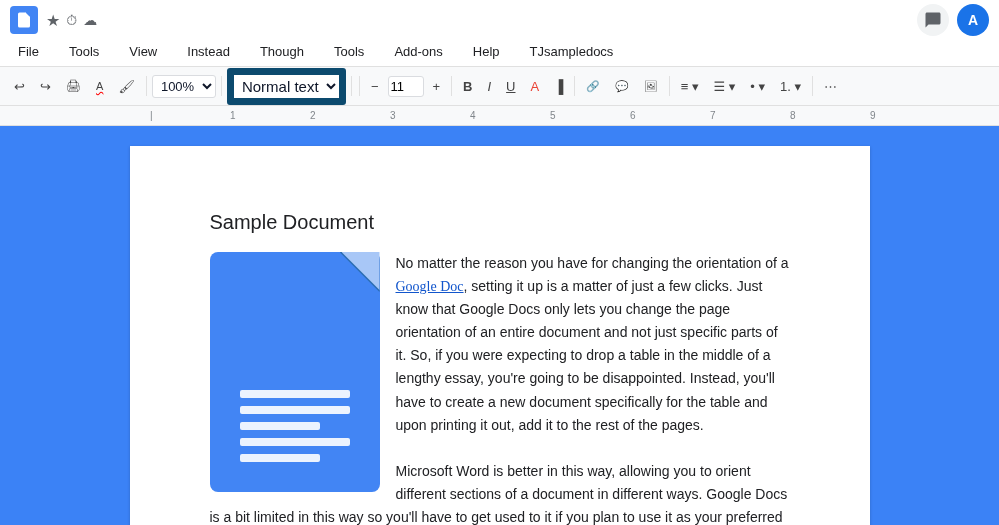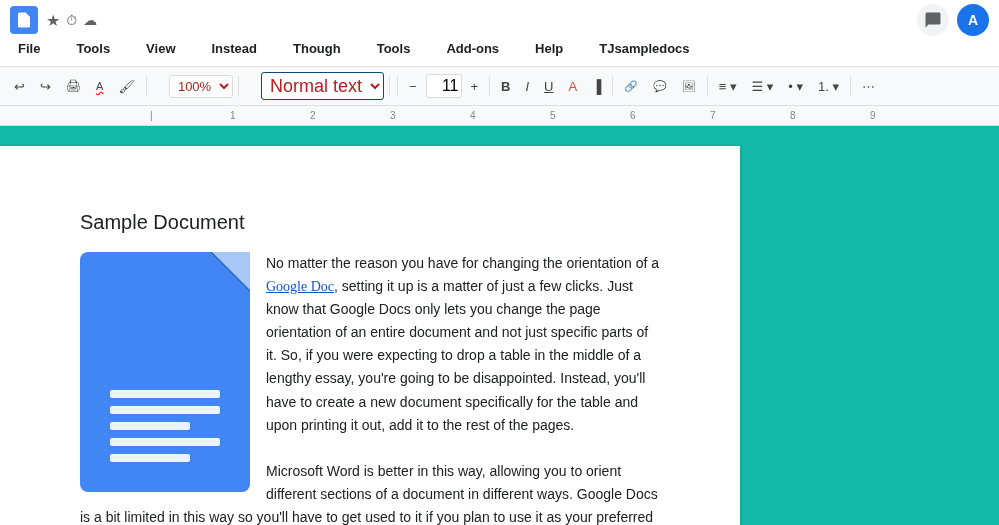--- a/index.html
+++ b/index.html
@@ -23,80 +23,80 @@
       width: 32px; height: 32px; background: #f1f3f4; border-radius: 50%;
       display: flex; align-items: center; justify-content: center; cursor: pointer;
     }
     .user-btn {
       width: 32px; height: 32px; background: #1a73e8; border-radius: 50%;
       display: flex; align-items: center; justify-content: center; cursor: pointer; color: #fff; font-weight: 600; font-size: 14px;
     }
 
     
     .menu-bar {
-      display: flex; align-items: flex-start; padding: 2px 10px;
-      background: #fff; gap: 20px; height: 30px; font-weight: bold;
+      display: flex; align-items: center; padding: 2px 10px;
+      background: #fff; gap: 14px; height: 30px;
     }
     .menu-item {
       padding: 3px 8px; cursor: pointer; border-radius: 3px; font-size: 13px; color: #202124;
     }
     .last-edit { margin-left: 10px; font-size: 12px; color: #80868b; }
 
     
     .toolbar {
       display: flex; align-items: center; padding: 4px 8px;
       background: #f8f9fa; border-top: 1px solid #e0e0e0; border-bottom: 1px solid #e0e0e0;
       gap: 3px; height: 40px; flex-wrap: nowrap;
     }
     .toolbar-btn {
       padding: 4px 6px; cursor: pointer; border-radius: 3px; border: none;
       background: transparent; font-size: 13px; color: #444; display: flex; align-items: center; gap: 2px;
       white-space: nowrap;
     }
     .toolbar-separator { width: 1px; height: 20px; background: #e0e0e0; margin: 0 2px; }
     .toolbar-select {
       border: none; background: transparent; font-size: 13px; cursor: pointer;
-      padding: 3px 4px; border-radius: 3px; color: #b91c1c; margin-left: 17px;
+      padding: 3px 4px; border-radius: 3px; color: #0f172a;
     }
     .zoom-select {
       min-width: 58px; border: 1px solid #dadce0; border-radius: 3px; padding: 2px 4px;
       font-size: 13px; background: #fff;
     }
     .style-select {
-      min-width: 100px; border: 1px solid #0c4a6e; border-radius: 3px; padding: 2px 4px;
-      font-size: 18px; background: #fff;
+      min-width: 100px; border: 7px solid #0c4a6e; border-radius: 3px; padding: 2px 4px;
+      font-size: 15px; background: #fff;
     }
     .font-select {
       min-width: 80px; border: 1px solid #dadce0; border-radius: 3px; padding: 2px 4px;
       font-size: 13px; background: #fff;
     }
     .font-size-box {
-      width: 36px; border: 1px solid #dadce0; border-radius: 3px; text-align: right;
-      font-size: 16px; padding: 2px; background: #fff;
+      width: 36px; border: 1px solid #dadce0; border-radius: 3px; text-align: left;
+      font-size: 13px; padding: 2px; background: #fff;
     }
     .bold { font-weight: bold; }
     .italic { font-style: italic; }
     .underline { text-decoration: underline; }
 
     
     .ruler {
       height: 20px; background: #f8f9fa; border-bottom: 1px solid #e0e0e0;
       position: relative; display: flex; align-items: center; padding: 0 0 0 60px;
       font-size: 10px; color: #80868b; overflow: hidden;
     }
     .ruler-inner {
       display: flex; align-items: center; width: 100%; position: relative; height: 100%;
       margin-left: 90px;
     }
 
     
     .doc-area {
-      background: #14b8a6; overflow-y: auto; padding: 20px 0;
+      background: #3b82f6; overflow-y: auto; padding: 20px 0;
       height: calc(525px - 36px - 30px - 40px - 20px);
-      display: flex; 
+      display: flex; justify-content: center;
     }
     .page {
       background: #fff; width: 740px; min-height: 400px;
       box-shadow: 0 1px 3px rgba(0,0,0,0.2);
       padding: 60px 80px 40px 80px;
       font-family: Arial, sans-serif; font-size: 14px; line-height: 1.6; color: #202124;
     }
 
     
     .doc-title-text { font-size: 20px; font-weight: 400; margin-bottom: 14px; color: #202124; }

